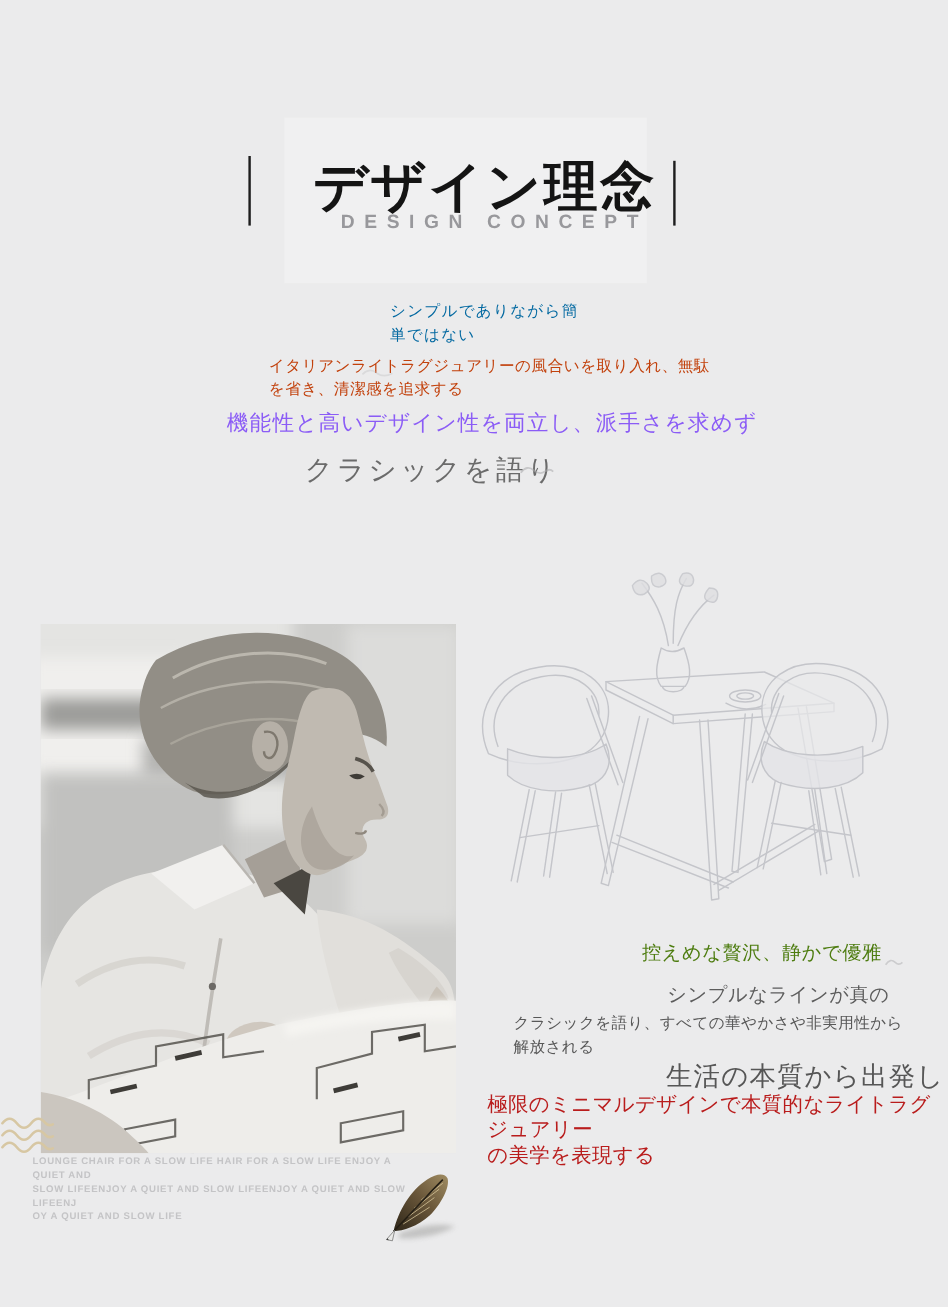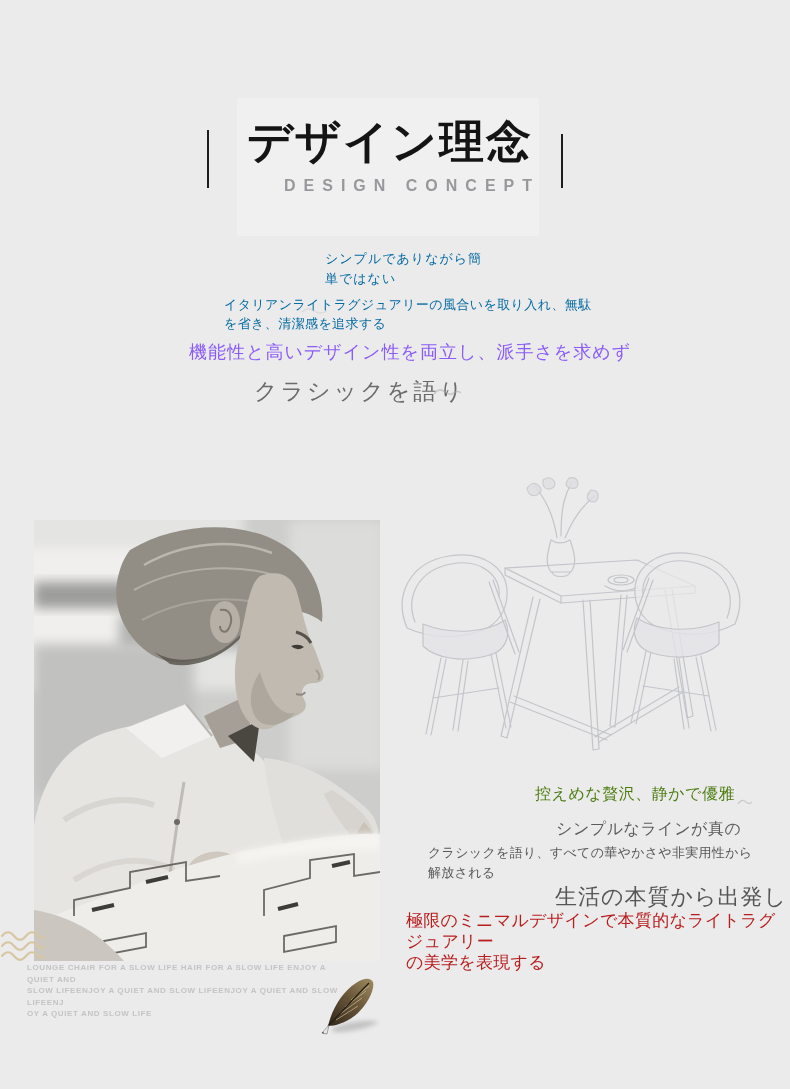--- a/index.html
+++ b/index.html
@@ -14,21 +14,21 @@
   .bar-right{left:561px;top:134px;height:54px;}
   .main-title{
     left:240px;top:112px;width:300px;text-align:center;
     font-size:45px;font-weight:bold;letter-spacing:2px;color:#141414;
   }
   .sub-title{
     left:240px;top:177px;width:300px;text-align:right;
     font-size:16px;font-weight:bold;letter-spacing:8px;color:#8f8f93;opacity:.9;
   }
   .s1{left:325px;top:249px;font-size:13px;line-height:20px;letter-spacing:1px;color:#0369a1;}
-  .s2{left:224px;top:295px;font-size:13px;line-height:19px;letter-spacing:.4px;color:#0369a1;}
+  .s2{left:224px;top:295px;font-size:13px;line-height:19px;letter-spacing:.4px;color:#c2410c;}
   .s3{left:189px;top:340px;font-size:18px;letter-spacing:1px;color:#8b5cf6;}
   .s4{left:254px;top:376px;font-size:23px;letter-spacing:3px;color:#6b6b6b;}
   .r1{left:535px;top:784px;font-size:16px;letter-spacing:.5px;color:#4d7c0f;text-align:center;}
   .r2{left:556px;top:819px;font-size:16px;letter-spacing:.5px;color:#5c5c5c;}
   .r3{left:428px;top:843px;font-size:13px;line-height:20px;letter-spacing:.3px;color:#585858;}
   .r4{left:555px;top:882px;font-size:22px;letter-spacing:1px;color:#565656;}
   .r5{left:406px;top:910px;font-size:17px;line-height:21px;letter-spacing:.3px;color:#b91c1c;}
   .caption{
     left:27px;top:962px;width:320px;
     font-size:8px;line-height:11.5px;letter-spacing:.6px;color:#c4c4c6;font-weight:bold;
@@ -44,21 +44,21 @@
   svg{display:block;width:100%;height:100%;}
 </style>
 </head>
 <body>
 
 <div class="canvas">
 
   <div class="title-panel"></div>
   <div class="vbar bar-left"></div>
   <div class="vbar bar-right"></div>
-  <h1 class="abs main-title" style="margin:0;">デザイン理念</h1>
+  <h1 class="abs main-title" style="margin:14px;">デザイン理念</h1>
   <div class="abs sub-title">DESIGN CONCEPT</div>
 
   <div class="abs s1">シンプルでありながら簡
 単ではない</div>
   <div class="abs s2">イタリアンライトラグジュアリーの風合いを取り入れ、無駄
 を省き、清潔感を追求する</div>
   <div class="abs s3">機能性と高いデザイン性を両立し、派手さを求めず</div>
   <div class="abs s4">クラシックを語り</div>
 
   <div class="abs smudge smudge-c">

